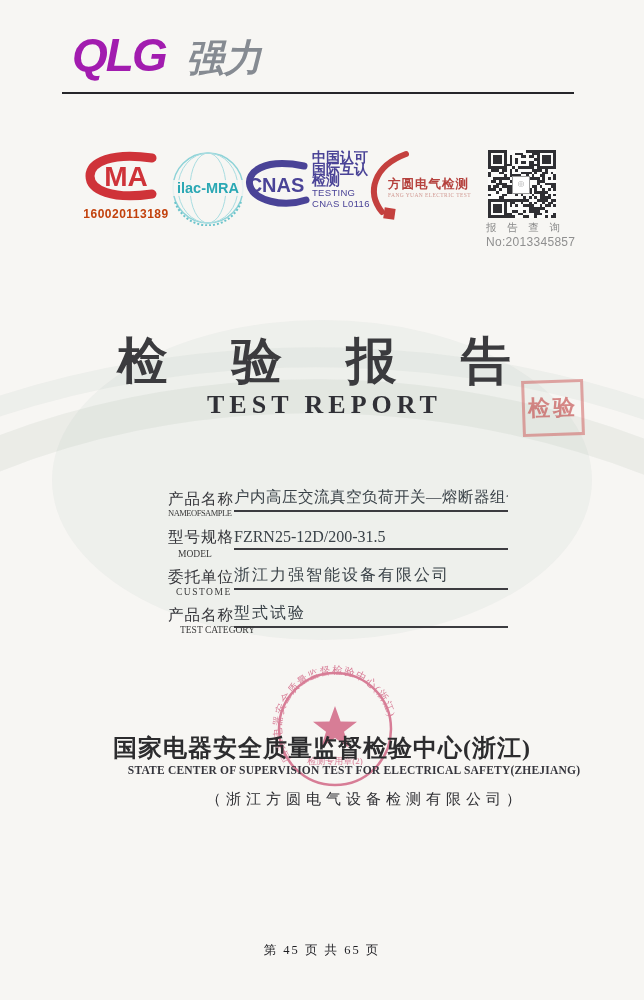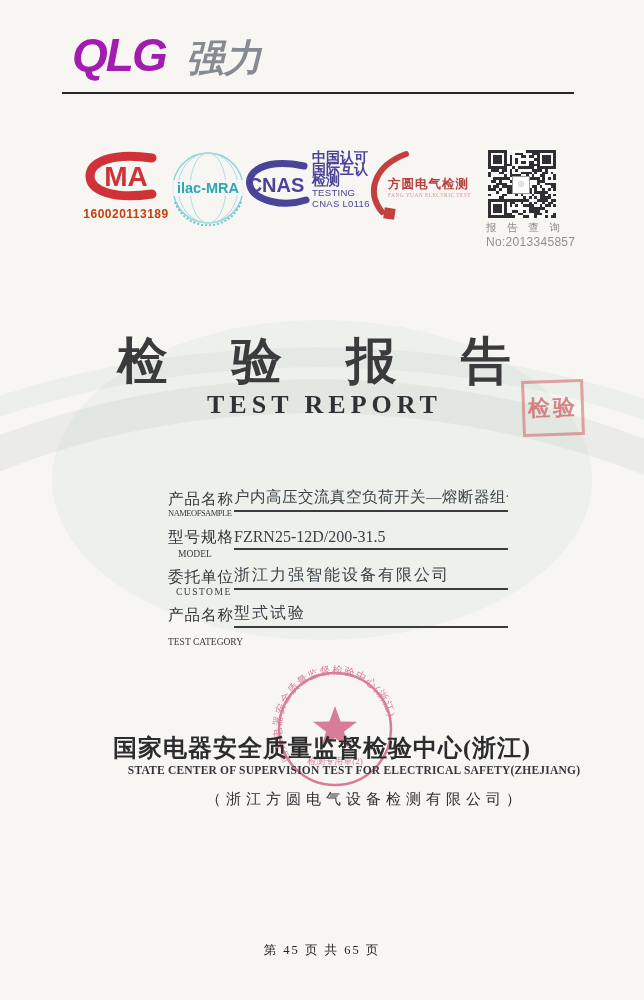--- a/index.html
+++ b/index.html
@@ -771,21 +771,21 @@
   <div class="frow" style="top:565px">
     <span class="flabel">委托单位</span>
     <span class="fline" style="letter-spacing:2px">浙江力强智能设备有限公司</span>
   </div>
   <div class="fsub" style="left:176px;top:587px;letter-spacing:1.5px;">CUSTOME</div>
 
   <div class="frow" style="top:603px">
     <span class="flabel">产品名称</span>
     <span class="fline" style="letter-spacing:2px">型式试验</span>
   </div>
-  <div class="fsub" style="left:168px;top:625px;margin-top:12px;">TEST CATEGORY</div>
+  <div class="fsub" style="left:180px;top:625px;">TEST CATEGORY</div>
 
   <svg class="abs" style="left:266px;top:664px;opacity:.8" width="138" height="134">
     <circle cx="69" cy="65" r="56" fill="none" stroke="#d06080" stroke-width="2.5"></circle>
     <defs>
       <path id="ringPath" d="M 25,95 A 54,54 0 1 1 113,95"></path>
     </defs>
     <text font-size="10.5" fill="#d06080" letter-spacing="1">
       <textPath href="#ringPath" startOffset="0">国家电器安全质量监督检验中心(浙江)</textPath>
     </text>
     <polygon fill="#d06080" points="69,42 74.6,57.5 91,57.8 78,67.8 82.8,83.5 69,74 55.2,83.5 60,67.8 47,57.8 63.4,57.5"></polygon>

